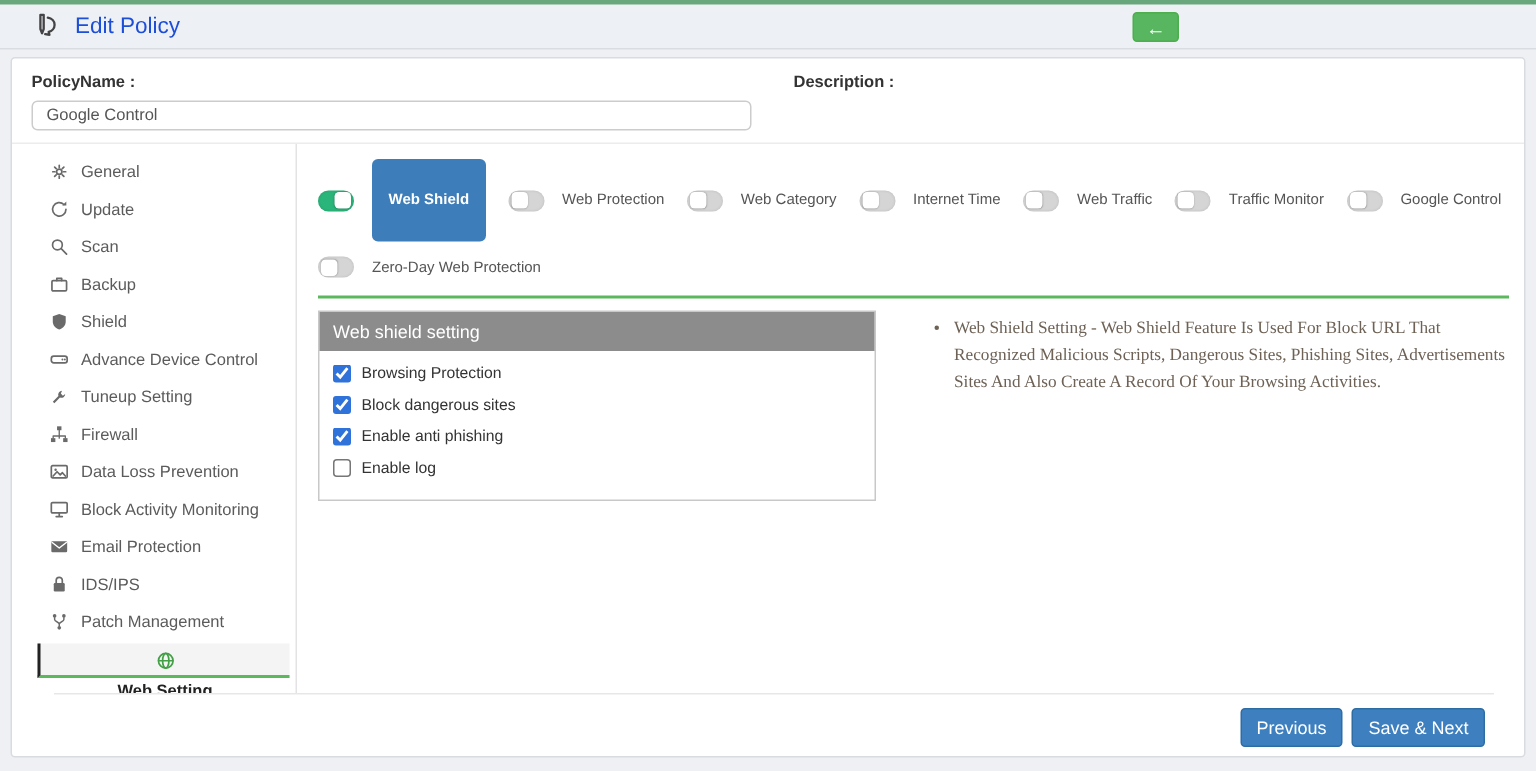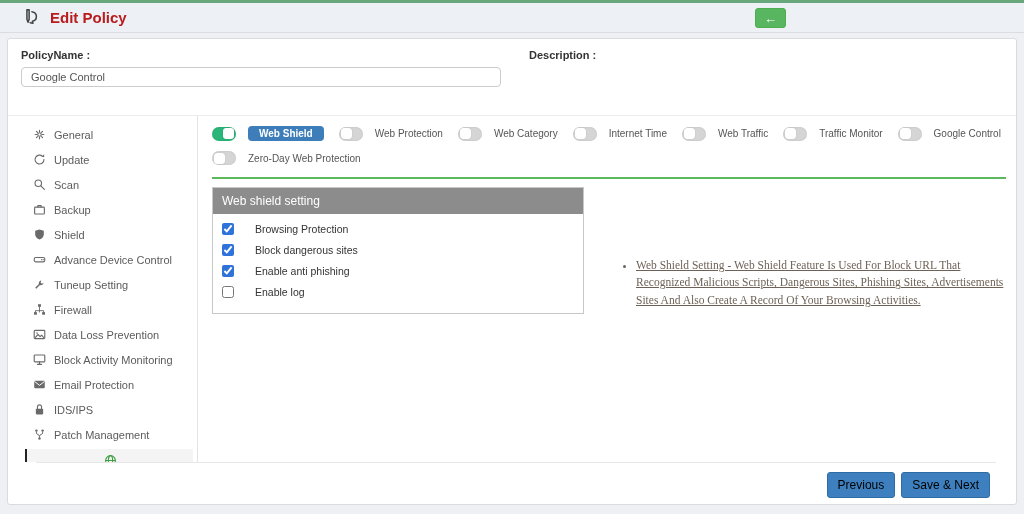--- a/index.html
+++ b/index.html
@@ -16,40 +16,40 @@
     height:33px;
     background:#edf0f5;
     border-top:3px solid var(--topbar-line, #68a77c);
     border-bottom:1px solid #d9dde2;
     display:flex; align-items:center;
     padding:0 20px;
     position:relative;
   }
   .title-wrap { display:flex; align-items:center; gap:8px; }
   .title-wrap svg { display:block; }
-  .page-title { font-size:15px; font-weight:bold; color:#b91c1c; }
+  .page-title { font-size:15px; font-weight:normal; color:#1d4ed8; }
   .back-btn {
     position:absolute; left:755px; top:5px;
     width:31px; height:20px;
     background:var(--back-green, #5cb85c);
     border:1px solid #4cae4c; border-radius:3px;
     color:#fff; font-size:13px; font-weight:bold;
     display:flex; align-items:center; justify-content:center;
     cursor:pointer; line-height:1;
   }
   
   .card {
     position:absolute; left:7px; right:7px; top:38px; height:467px;
     background:#fff; border:1px solid #d8dce1; border-radius:3px;
     display:flex; flex-direction:column;
   }
   .form-row {
     display:grid; grid-template-columns:480px 1fr;
     column-gap:28px;
-    padding:10px 30px 28px 13px;
+    padding:10px 30px 8px 13px;
     border-bottom:1px solid #ececec;
   }
   .field label { display:block; font-weight:bold; color:#333; margin-bottom:6px; font-size:11px; }
   .field input {
     width:100%; height:20px;
     border:1px solid #ccc; border-radius:4px;
     padding:0 9px; font-size:11px; color:#555;
     font-family:"Liberation Sans", sans-serif;
     outline:none; background:#fff;
   }
@@ -98,47 +98,47 @@
   .toggle .knob {
     position:absolute; top:1.5px; left:2px;
     width:11px; height:11px; border-radius:3px;
     background:#fff; box-shadow:0 0 1px rgba(0,0,0,.3);
   }
   .toggle.on { background:var(--toggle-green, #2ab57a); }
   .toggle.on .knob { left:auto; right:2px; }
   .tab-label { font-size:10px; color:#555; }
   .tab-label.active {
     background:var(--tab-blue, #3d7db9); color:#fff; font-weight:bold;
-    padding:2px 11px; border-radius:4px; font-size:10px;
+    padding:22px 11px; border-radius:4px; font-size:10px;
   }
   .green-hr { border:none; border-top:2px solid var(--accent-green, #5cb85c); margin:12px 0 8px 0; }
   
-  .cols { display:flex; align-items:flex-end; }
+  .cols { display:flex; align-items:flex-start; }
   .panel { width:372px; flex:0 0 372px; border:1px solid #c8c8c8; background:#fff; }
   .panel-header { background:var(--panel-gray, #8c8c8c); color:#fff; font-size:12px; padding:6px 9px; }
   .panel-body { padding:9px 9px 6px 9px; }
-  .chk-row { display:flex; align-items:center; gap:21px; margin-bottom:9px; }
+  .chk-row { display:flex; align-items:center; gap:7px; margin-bottom:9px; }
   .chk-row input { width:12px; height:12px; accent-color:#2f72d9; margin:0; }
   .chk-row label { font-size:10.5px; color:#333; }
   .info-list {
     margin:4px 0 0 52px; width:400px;
     font-family:"Liberation Serif", serif;
     font-size:11.5px; line-height:1.55; color:#6e6256;
   }
-  .info-list li { margin-bottom:4px;text-decoration:underline; }
+  .info-list li { margin-bottom:4px; }
   
   .card-footer {
     margin:0 20px 0 28px;
     border-top:1px solid #e7e7e7;
     padding:9px 6px 0 0;
     height:42px; flex:0 0 42px;
     display:flex; justify-content:flex-end; align-items:flex-start; gap:6px;
   }
   .btn-blue {
-    background:var(--btn-blue, #3e80bf); color:#000000;
+    background:var(--btn-blue, #3e80bf); color:#ffffff;
     border:1px solid #2e6da4; border-radius:3px;
     font-size:12px; padding:5px 10px; cursor:pointer;
     font-family:"Liberation Sans", sans-serif;
   }
   svg.ic { stroke:currentColor; stroke-width:1.4; fill:none; stroke-linecap:round; stroke-linejoin:round; }
 </style>
 </head>
 <body>
 
 <div class="topbar">

